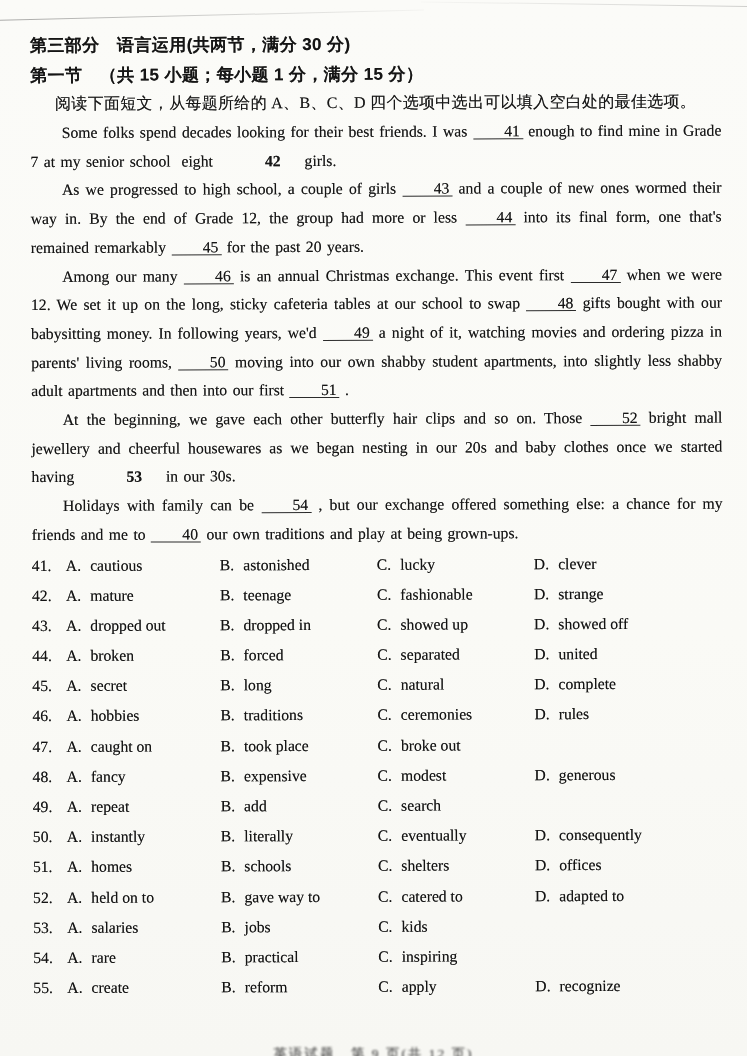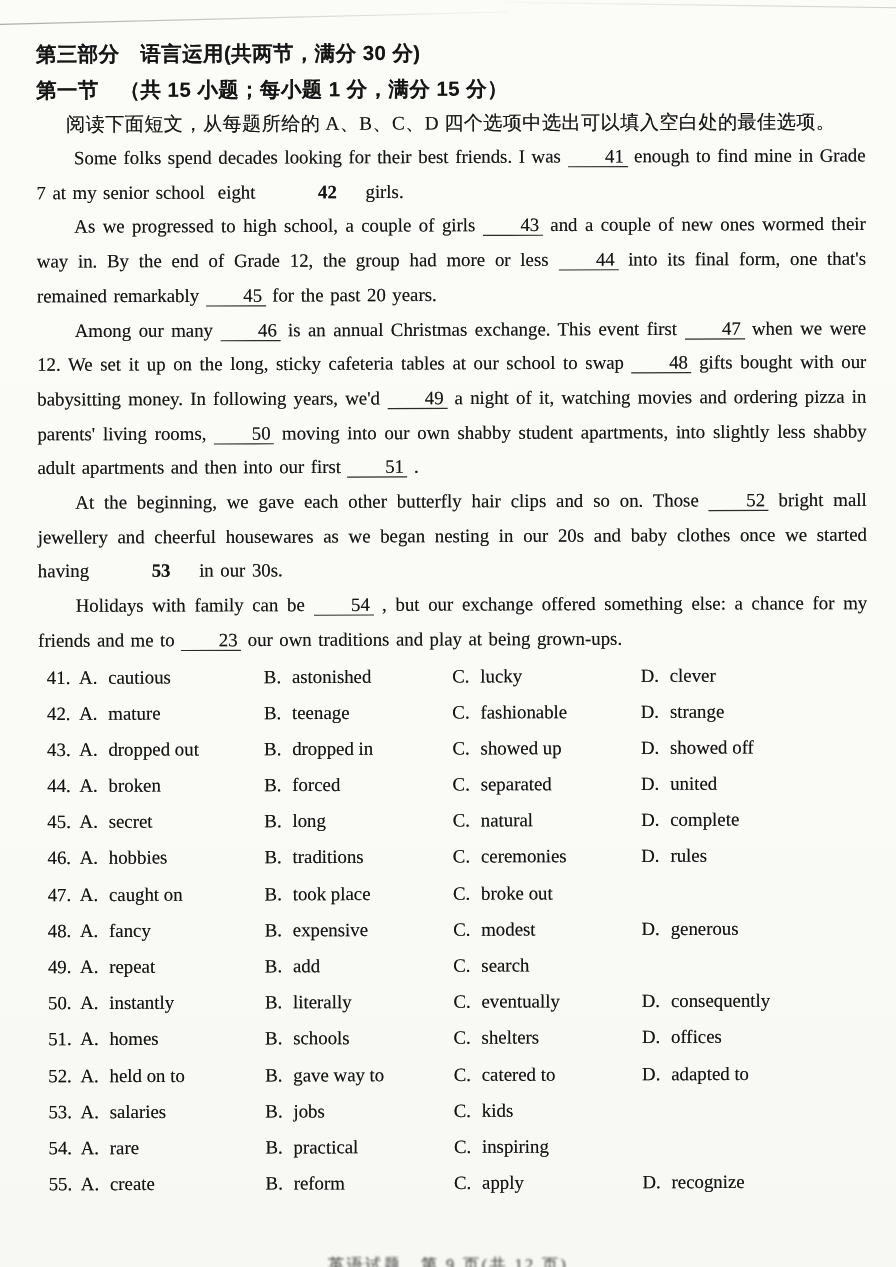--- a/index.html
+++ b/index.html
@@ -45,21 +45,21 @@
     display:inline-block; min-width:44px; text-align:right;
     border-bottom:1.2px solid #2b2b2b; line-height:15px; padding:0 3px;
     text-indent:0;
   }
   .blank.plain { border-bottom:none; padding:0 13px;font-weight:bold; }
   #options { margin-top:7px; font-size:15.7px; color:#141414; }
   .opt-row {
     display:grid; grid-template-columns:34px 154px 157px 157px 1fr;
     height:30.2px; align-items:baseline;
   }
-  .opt-num { white-space:nowrap;text-align:center; }
+  .opt-num { white-space:nowrap; }
   .choice { white-space:nowrap; overflow:visible; }
   .choice .ltr { }
   .choice .txt { margin-left:9px; }
   .footer {
     position:absolute; left:0; right:0; bottom:-7px; text-align:center;
     font-size:13.5px; color:#2e2e2e; letter-spacing:2px;
     filter:blur(1.1px); opacity:0.85;
   }
 </style>
 </head>
@@ -72,21 +72,21 @@
   <div class="sheet">
     <div class="hdr">第三部分　语言运用(共两节，满分 30 分)</div>
     <div class="hdr hdr2">第一节　（共 15 小题；每小题 1 分，满分 15 分）</div>
     <div class="instr">阅读下面短文，从每题所给的 A、B、C、D 四个选项中选出可以填入空白处的最佳选项。</div>
 
     <div id="passage">
         <p class="para">Some folks spend decades looking for their best friends. I was <span class="blank">41</span> enough to find mine in Grade 7 at my senior school &nbsp;eight&nbsp; <span class="blank plain">42</span> &nbsp;girls.</p>
         <p class="para">As we progressed to high school, a couple of girls <span class="blank">43</span> and a couple of new ones wormed their way in. By the end of Grade 12, the group had more or less <span class="blank">44</span> into its final form, one that's remained remarkably <span class="blank">45</span> for the past 20 years.</p>
         <p class="para">Among our many <span class="blank">46</span> is an annual Christmas exchange. This event first <span class="blank">47</span> when we were 12. We set it up on the long, sticky cafeteria tables at our school to swap <span class="blank">48</span> gifts bought with our babysitting money. In following years, we'd <span class="blank">49</span> a night of it, watching movies and ordering pizza in parents' living rooms, <span class="blank">50</span> moving into our own shabby student apartments, into slightly less shabby adult apartments and then into our first <span class="blank">51</span> .</p>
         <p class="para">At the beginning, we gave each other butterfly hair clips and so on. Those <span class="blank">52</span> bright mall jewellery and cheerful housewares as we began nesting in our 20s and baby clothes once we started having &nbsp;<span class="blank plain">53</span>&nbsp; in our 30s.</p>
-        <p class="para">Holidays with family can be <span class="blank">54</span> , but our exchange offered something else: a chance for my friends and me to <span class="blank">23</span> our own traditions and play at being grown-ups.</p>
+        <p class="para">Holidays with family can be <span class="blank">54</span> , but our exchange offered something else: a chance for my friends and me to <span class="blank">40</span> our own traditions and play at being grown-ups.</p>
       </div>
 
     <div id="options">
         <div class="opt-row">
           <span class="opt-num">41.</span>
           <span class="choice"><span class="ltr">A.</span><span class="txt">cautious</span></span>
           <span class="choice"><span class="ltr">B.</span><span class="txt">astonished</span></span>
           <span class="choice"><span class="ltr">C.</span><span class="txt">lucky</span></span>
           <span class="choice"><span class="ltr">D.</span><span class="txt">clever</span></span>
         </div>

